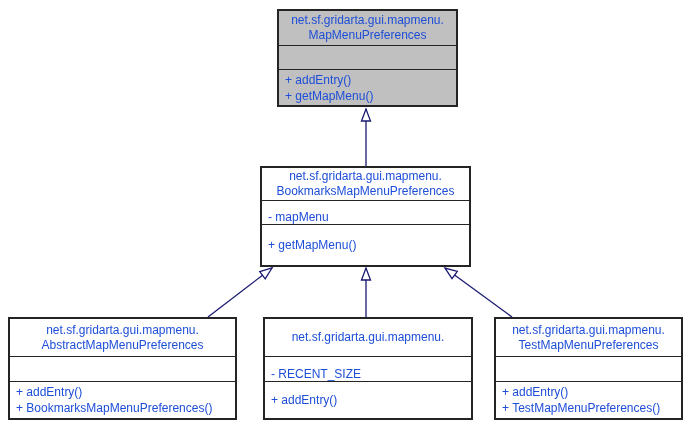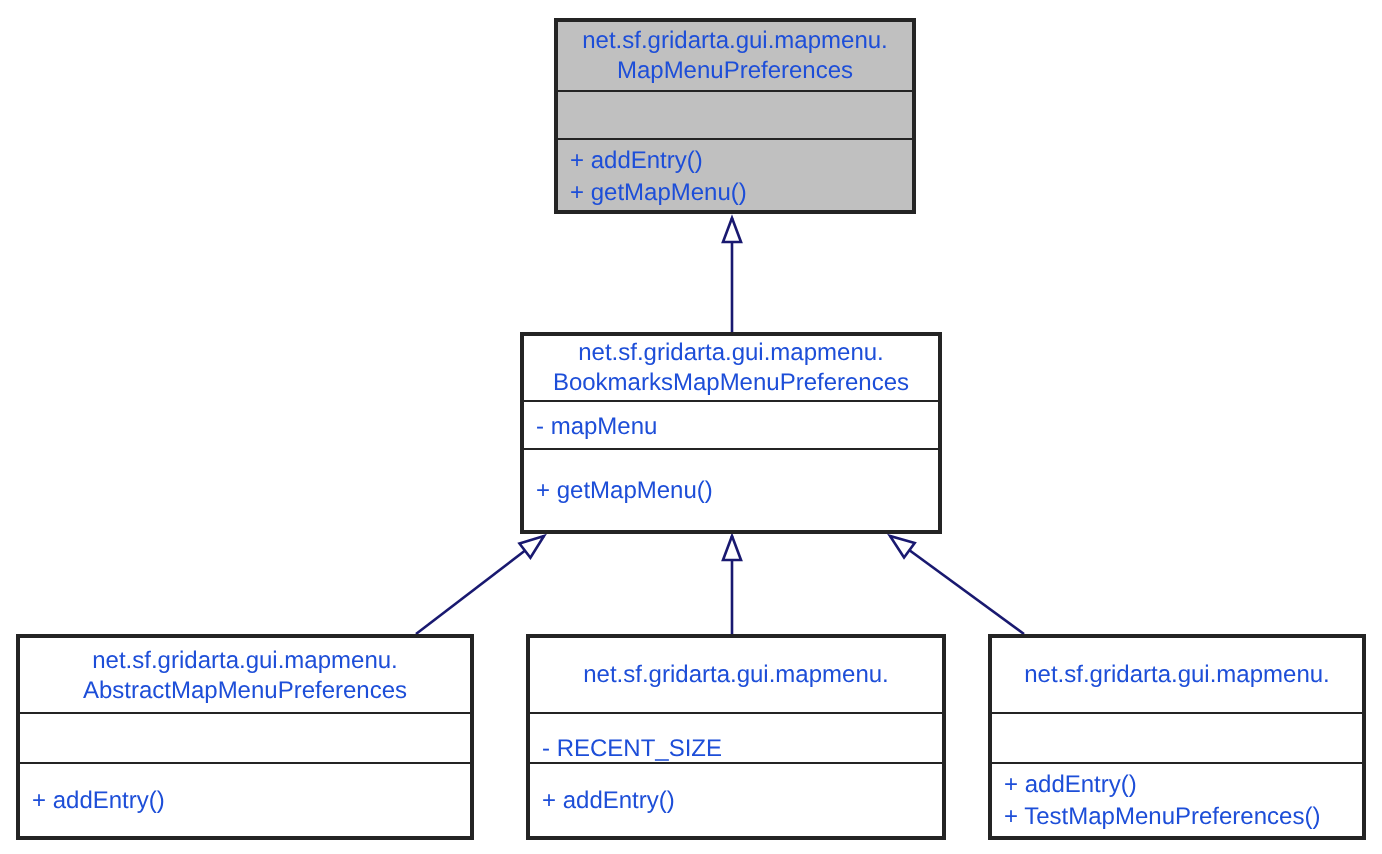--- a/index.html
+++ b/index.html
@@ -59,56 +59,58 @@
       <div>+ addEntry()</div>
       <div>+ getMapMenu()</div>
     </div>
   </div>
 
   <div class="node" style="left:260px;top:166px;width:211px;height:101px;">
     <div class="c-title" style="height:33px;">
       <div>net.sf.gridarta.gui.mapmenu.</div>
       <div>BookmarksMapMenuPreferences</div>
     </div>
-    <div class="c-attrs" style="height:24px;">
+    <div class="c-attrs" style="height:24px;align-items:flex-end;">
       <div>- mapMenu</div>
     </div>
     <div class="c-methods">
       <div>+ getMapMenu()</div>
     </div>
   </div>
 
   <div class="node" style="left:8px;top:317px;width:229px;height:103px;">
     <div class="c-title" style="height:38px;">
       <div>net.sf.gridarta.gui.mapmenu.</div>
       <div>AbstractMapMenuPreferences</div>
     </div>
     <div class="c-attrs" style="height:25px;">
       <div></div>
     </div>
     <div class="c-methods">
       <div>+ addEntry()</div>
+      <div>+ BookmarksMapMenuPreferences()</div>
     </div>
   </div>
 
   <div class="node" style="left:263px;top:317px;width:210px;height:103px;">
     <div class="c-title" style="height:38px;">
       <div>net.sf.gridarta.gui.mapmenu.</div>
     </div>
     <div class="c-attrs" style="height:25px;align-items:flex-end;">
       <div>- RECENT_SIZE</div>
     </div>
     <div class="c-methods">
       <div>+ addEntry()</div>
     </div>
   </div>
 
   <div class="node" style="left:494px;top:317px;width:189px;height:103px;">
     <div class="c-title" style="height:38px;">
       <div>net.sf.gridarta.gui.mapmenu.</div>
+      <div>TestMapMenuPreferences</div>
     </div>
     <div class="c-attrs" style="height:25px;">
       <div></div>
     </div>
     <div class="c-methods">
       <div>+ addEntry()</div>
       <div>+ TestMapMenuPreferences()</div>
     </div>
   </div>
 

